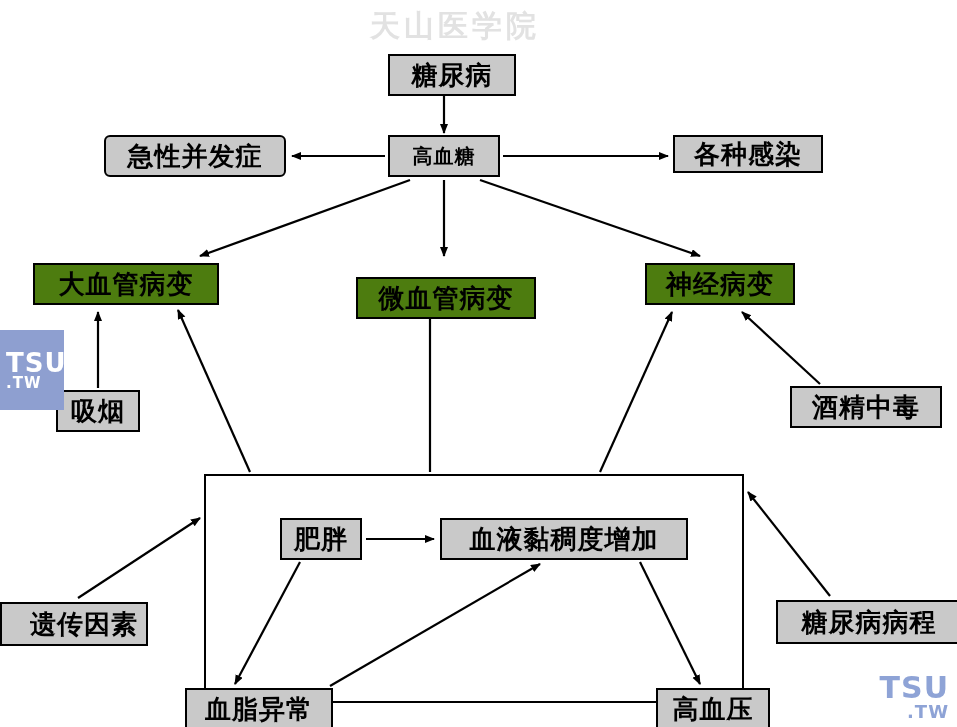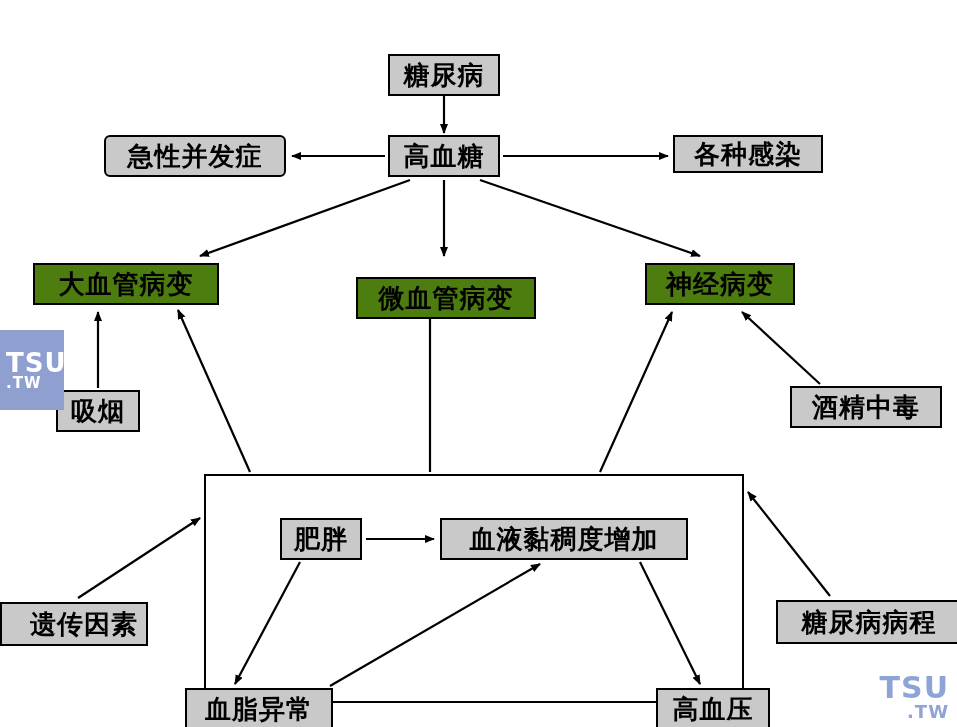--- a/index.html
+++ b/index.html
@@ -83,20 +83,21 @@
     align-items: flex-end;
   }
   .wm-text .l1 { font-size: 30px; letter-spacing: 1px; }
   .wm-text .l2 { font-size: 18px; letter-spacing: 1px; }
 </style>
 </head>
 <body>
 
 <div id="canvas">
 
+  <div class="watermark-title" style="left:370px; top:6px;">天山医学院</div>
 
   <svg class="edges" viewBox="0 0 957 727">
     <defs>
       <marker id="arrow" markerWidth="11" markerHeight="11" refX="9" refY="4" orient="auto" markerUnits="userSpaceOnUse">
         <path d="M 0 0 L 10 4 L 0 8 z" fill="#000000"></path>
       </marker>
     </defs>
     <g id="edge-paths" stroke="#000000" stroke-width="2.2" fill="none">
         <path d="M 444 96 L 444 133" marker-end="url(#arrow)"></path>
         <path d="M 385 156 L 292 156" marker-end="url(#arrow)"></path>
@@ -114,22 +115,22 @@
         <path d="M 366 539 L 434 539" marker-end="url(#arrow)"></path>
         <path d="M 300 562 L 235 684" marker-end="url(#arrow)"></path>
         <path d="M 330 686 L 540 564" marker-end="url(#arrow)"></path>
         <path d="M 640 562 L 700 684" marker-end="url(#arrow)"></path>
       </g>
   </svg>
 
   <div class="group-box" style="left:204px; top:474px; width:540px; height:229px;"></div>
 
   <div id="node-layer">
-      <div class="node" style="left: 388px; top: 54px; width: 112px; height: 42px; font-size: 26px;">糖尿病</div>
-      <div class="node" style="left: 388px; top: 135px; width: 112px; height: 42px; font-size: 26px;">高血糖</div>
+      <div class="node" style="left: 388px; top: 54px; width: 128px; height: 42px; font-size: 26px;">糖尿病</div>
+      <div class="node" style="left: 388px; top: 135px; width: 112px; height: 42px; font-size: 20px;">高血糖</div>
       <div class="node" style="left: 104px; top: 135px; width: 182px; height: 42px; font-size: 26px; border-radius: 6px;">急性并发症</div>
       <div class="node" style="left: 673px; top: 135px; width: 150px; height: 38px; font-size: 26px;">各种感染</div>
       <div class="node plain" style="left: 33px; top: 263px; width: 186px; height: 42px; font-size: 26px;">大血管病变</div>
       <div class="node plain" style="left: 356px; top: 277px; width: 180px; height: 42px; font-size: 26px;">微血管病变</div>
       <div class="node plain" style="left: 645px; top: 263px; width: 150px; height: 42px; font-size: 26px;">神经病变</div>
       <div class="node" style="left: 56px; top: 390px; width: 84px; height: 42px; font-size: 26px;">吸烟</div>
       <div class="node" style="left: 790px; top: 386px; width: 152px; height: 42px; font-size: 26px;">酒精中毒</div>
       <div class="node" style="left: 280px; top: 518px; width: 82px; height: 42px; font-size: 26px;">肥胖</div>
       <div class="node" style="left: 440px; top: 518px; width: 248px; height: 42px; font-size: 26px; text-align: right;">血液黏稠度增加</div>
       <div class="node" style="left: 0; top: 602px; width: 148px; height: 44px; font-size: 26px; padding-left: 20px;">遗传因素</div>

